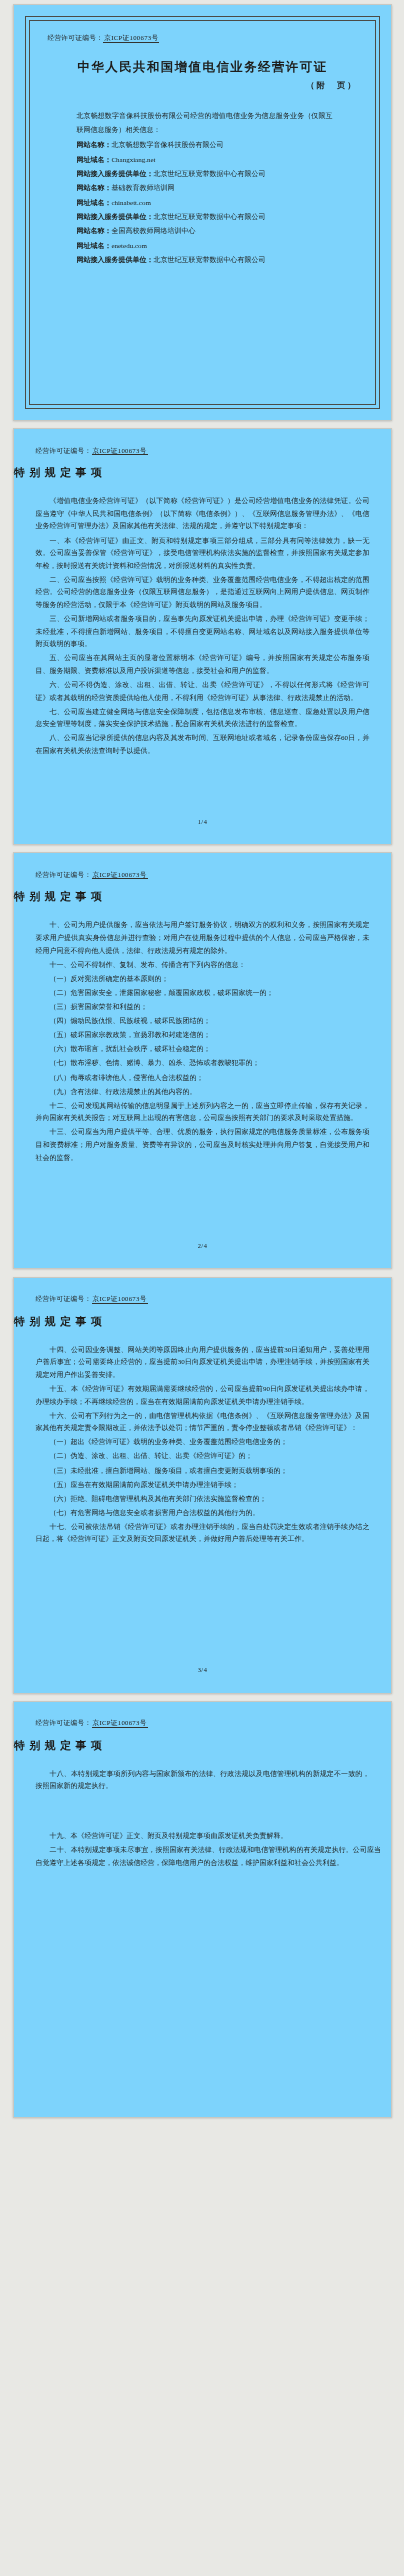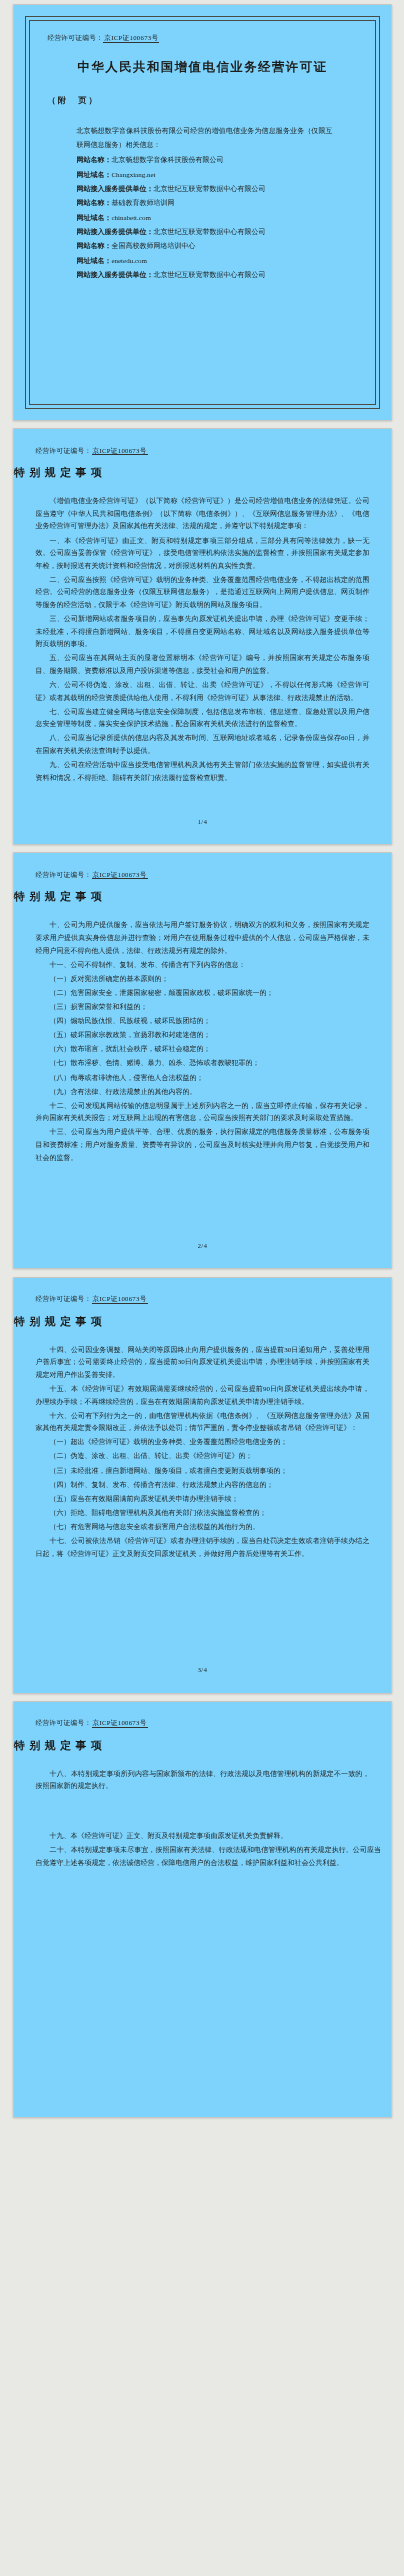--- a/index.html
+++ b/index.html
@@ -55,22 +55,22 @@
   }
   .cert-title{
     margin:15.5px 5.2px 0 5.2px;
     text-align:center;
     font-size:12.4px;
     font-weight:bold;
     letter-spacing:1.5px;
     line-height:1.3;
   }
   .cert-subtitle{
-    margin-top:20px;
-    text-align:left;
+    margin-top:5px;
+    text-align:right;
     font-size:8.2px;
     letter-spacing:2.1px;
     font-weight:bold;
   }
   .cert-body{
     margin:17.5px 25px 0 29px;
     font-size:7px;
     line-height:2.05;
     text-align:justify;
   }
@@ -168,21 +168,20 @@
     <h2 class="prov-title">特别规定事项</h2>
     <div class="prov-body">
         <p class="para">《增值电信业务经营许可证》（以下简称《经营许可证》）是公司经营增值电信业务的法律凭证。公司应当遵守《中华人民共和国电信条例》（以下简称《电信条例》）、《互联网信息服务管理办法》、《电信业务经营许可管理办法》及国家其他有关法律、法规的规定，并遵守以下特别规定事项：</p>
         <p class="para">一、本《经营许可证》由正文、附页和特别规定事项三部分组成，三部分具有同等法律效力，缺一无效。公司应当妥善保管《经营许可证》，接受电信管理机构依法实施的监督检查，并按照国家有关规定参加年检，按时报送有关统计资料和经营情况，对所报送材料的真实性负责。</p>
         <p class="para">二、公司应当按照《经营许可证》载明的业务种类、业务覆盖范围经营电信业务，不得超出核定的范围经营。公司经营的信息服务业务（仅限互联网信息服务），是指通过互联网向上网用户提供信息、网页制作等服务的经营活动，仅限于本《经营许可证》附页载明的网站及服务项目。</p>
         <p class="para">三、公司新增网站或者服务项目的，应当事先向原发证机关提出申请，办理《经营许可证》变更手续；未经批准，不得擅自新增网站、服务项目，不得擅自变更网站名称、网址域名以及网站接入服务提供单位等附页载明的事项。</p>
         <p class="para">五、公司应当在其网站主页的显著位置标明本《经营许可证》编号，并按照国家有关规定公布服务项目、服务期限、资费标准以及用户投诉渠道等信息，接受社会和用户的监督。</p>
         <p class="para">六、公司不得伪造、涂改、出租、出借、转让、出卖《经营许可证》，不得以任何形式将《经营许可证》或者其载明的经营资质提供给他人使用，不得利用《经营许可证》从事法律、行政法规禁止的活动。</p>
         <p class="para">七、公司应当建立健全网络与信息安全保障制度，包括信息发布审核、信息巡查、应急处置以及用户信息安全管理等制度，落实安全保护技术措施，配合国家有关机关依法进行的监督检查。</p>
         <p class="para">八、公司应当记录所提供的信息内容及其发布时间、互联网地址或者域名，记录备份应当保存60日，并在国家有关机关依法查询时予以提供。</p>
-        <p class="para">九、公司在经营活动中应当接受电信管理机构及其他有关主管部门依法实施的监督管理，如实提供有关资料和情况，不得拒绝、阻碍有关部门依法履行监督检查职责。</p>
       </div>
     <div class="page-no">1/4</div>
   </div>
 
   <div class="page">
     <div class="prov-head lic-line">
       <span>经营许可证编号：</span><span class="lic-no">京ICP证100673号</span>
     </div>
     <h2 class="prov-title">特别规定事项</h2>
     <div class="prov-body">
@@ -208,21 +207,20 @@
       <span>经营许可证编号：</span><span class="lic-no">京ICP证100673号</span>
     </div>
     <h2 class="prov-title">特别规定事项</h2>
     <div class="prov-body">
         <p class="para">十四、公司因业务调整、网站关闭等原因终止向用户提供服务的，应当提前30日通知用户，妥善处理用户善后事宜；公司需要终止经营的，应当提前30日向原发证机关提出申请，办理注销手续，并按照国家有关规定对用户作出妥善安排。</p>
         <p class="para">十五、本《经营许可证》有效期届满需要继续经营的，公司应当提前90日向原发证机关提出续办申请，办理续办手续；不再继续经营的，应当在有效期届满前向原发证机关申请办理注销手续。</p>
         <p class="para">十六、公司有下列行为之一的，由电信管理机构依据《电信条例》、《互联网信息服务管理办法》及国家其他有关规定责令限期改正，并依法予以处罚；情节严重的，责令停业整顿或者吊销《经营许可证》：</p>
         <p class="para">（一）超出《经营许可证》载明的业务种类、业务覆盖范围经营电信业务的；</p>
         <p class="para">（二）伪造、涂改、出租、出借、转让、出卖《经营许可证》的；</p>
         <p class="para">（三）未经批准，擅自新增网站、服务项目，或者擅自变更附页载明事项的；</p>
-        <p class="para">（四）制作、复制、发布、传播含有法律、行政法规禁止内容的信息的；</p>
         <p class="para">（五）应当在有效期届满前向原发证机关申请办理注销手续；</p>
         <p class="para">（六）拒绝、阻碍电信管理机构及其他有关部门依法实施监督检查的；</p>
         <p class="para">（七）有危害网络与信息安全或者损害用户合法权益的其他行为的。</p>
         <p class="para">十七、公司被依法吊销《经营许可证》或者办理注销手续的，应当自处罚决定生效或者注销手续办结之日起，将《经营许可证》正文及附页交回原发证机关，并做好用户善后处理等有关工作。</p>
       </div>
     <div class="page-no">3/4</div>
   </div>
 
   <div class="page">
     <div class="prov-head lic-line">

